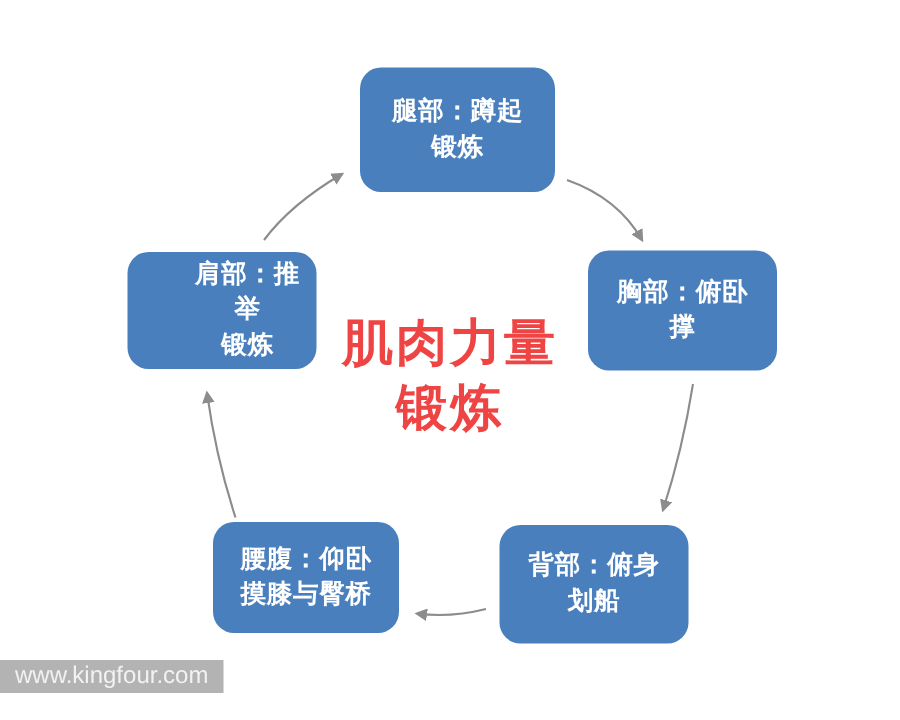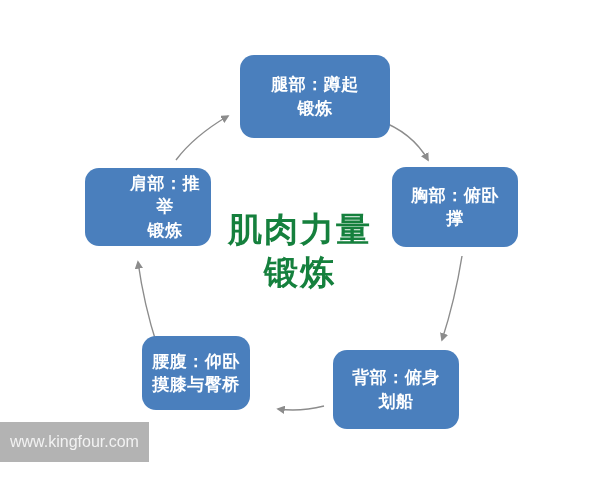--- a/index.html
+++ b/index.html
@@ -29,33 +29,33 @@
     font-size: 17px;
     font-weight: bold;
     line-height: 1.38;
     letter-spacing: 0.5px;
     box-sizing: border-box;
     padding: 4px 6px;
     font-family: "DejaVu Sans", "Liberation Sans", sans-serif;
   }
   .node-text { display: block; white-space: pre-line; }
 
-  #node-legs   { left: 240px; top: 55px;  width: 150px; height: 83px; }
+  #node-legs   { left: 240px; top: 45px;  width: 130px; height: 83px; }
   #node-chest  { left: 392px; top: 167px; width: 126px; height: 80px; }
   #node-back   { left: 333px; top: 350px; width: 126px; height: 79px; }
-  #node-core   { left: 142px; top: 336px; width: 108px; height: 74px; }
+  #node-core   { left: 142px; top: 348px; width: 124px; height: 74px; }
   #node-shoulder { left: 85px; top: 168px; width: 126px; height: 78px; padding-left: 40px; }
 
   #center-title {
     position: absolute;
     left: 200px;
     top: 208px;
     width: 200px;
     text-align: center;
-    color: #15803d;
+    color: #ef4444;
     font-size: 34px;
     font-weight: bold;
     line-height: 1.25;
     letter-spacing: 2px;
     white-space: pre-line;
     font-family: "DejaVu Sans", "Liberation Sans", sans-serif;
   }
 
   #arrows {
     position: absolute;
@@ -75,21 +75,21 @@
     box-sizing: border-box;
   }
   #watermark-tg {
     right: 0px; top: 6px;
     height: 28px;
     padding: 0 12px;
     justify-content: center;
   }
   #watermark-site {
     left: 0px; bottom: 18px;
-    height: 40px;
+    height: 22px;
     padding: 0 10px;
     margin-top: 44px;
   }
 </style>
 </head>
 <body>
 
 <div id="canvas">
 
   <svg id="arrows" viewBox="0 0 600 480" width="600" height="480">

